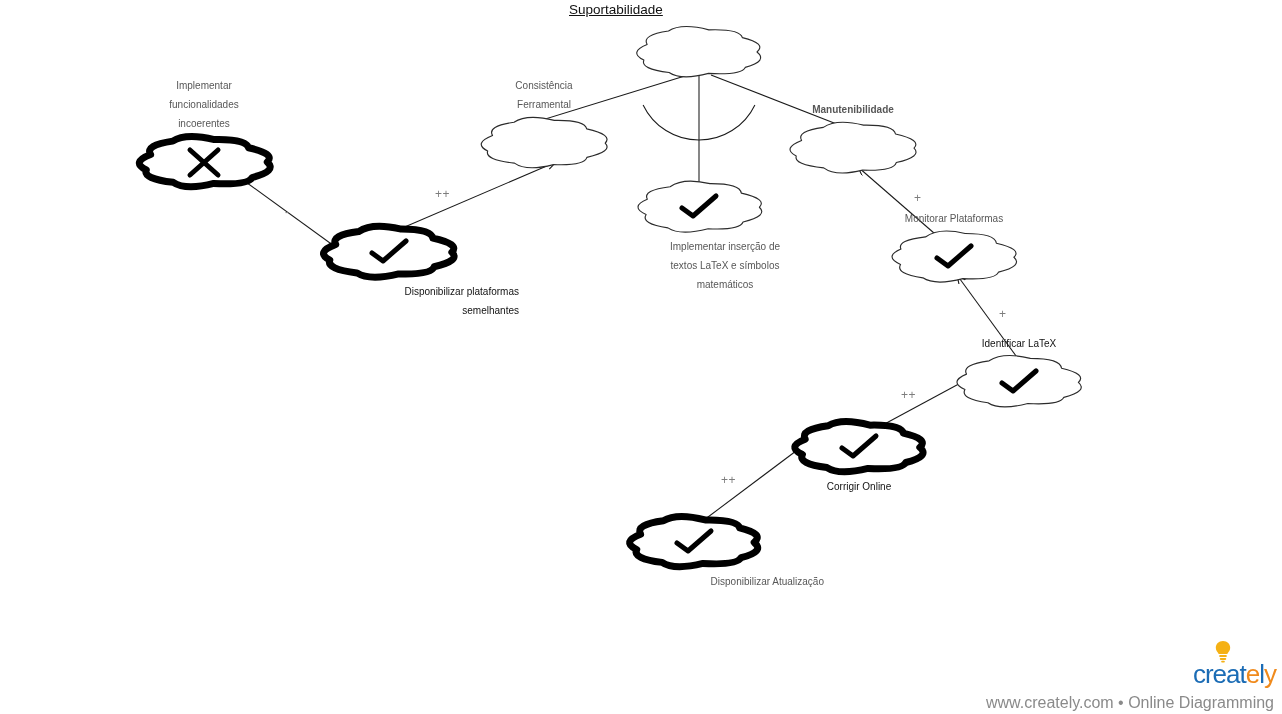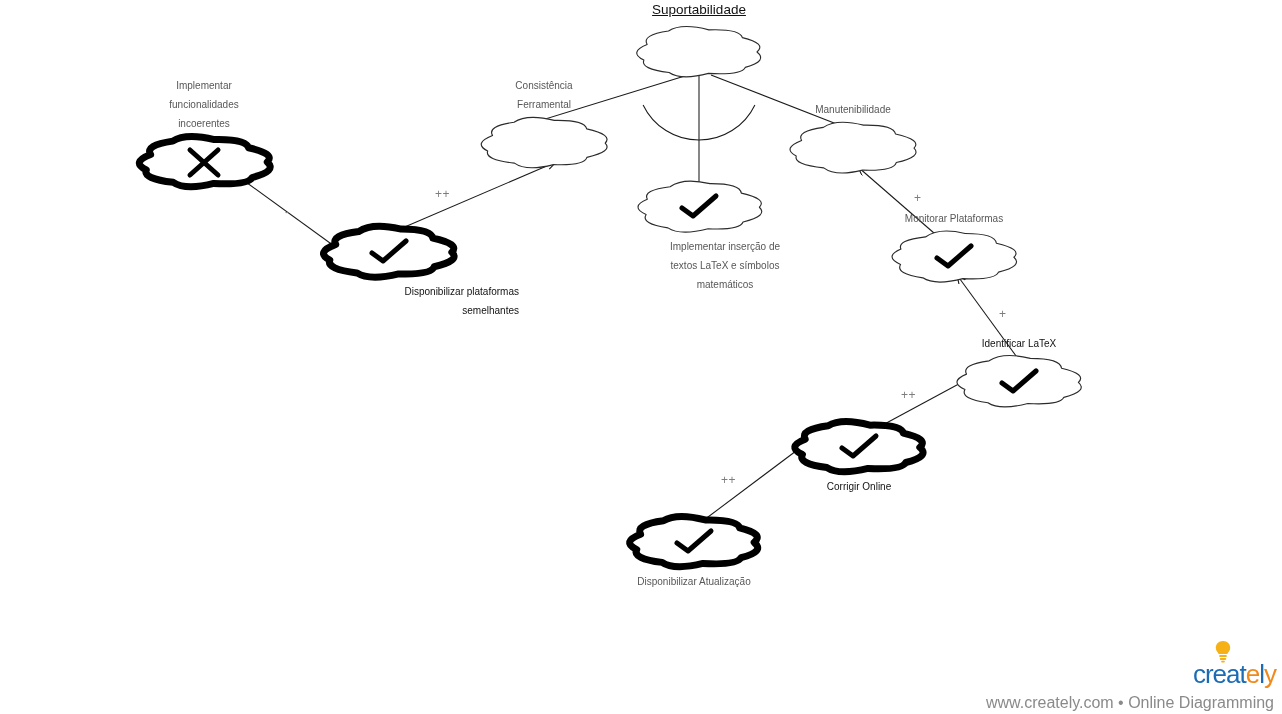--- a/index.html
+++ b/index.html
@@ -31,21 +31,21 @@
     pointer-events: none;
   }
   .nodelabel.dark { color: #111111; }
   .nodelabel.gray { color: #575757; }
   .root-title {
     position: absolute;
     font-family: "Liberation Sans", sans-serif;
     font-size: 13.5px;
     color: #111111;
     text-decoration: underline;
-    text-align: center;
+    text-align: left;
   }
   .edgelabel {
     position: absolute;
     font-family: "Liberation Sans", sans-serif;
     font-size: 12px;
     color: #7d7d7d;
     letter-spacing: 0.5px;
   }
   #watermark {
     position: absolute;
@@ -145,30 +145,30 @@
     </g>
 </svg>
 
 <div id="labels-layer">
     <div class="root-title" style="width: 260px; left: 569px; top: 2px;">Suportabilidade</div>
     <div class="nodelabel gray" style="width: 260px; left: 74px; top: 76px;">Implementar
 funcionalidades
 incoerentes</div>
     <div class="nodelabel gray" style="width: 260px; left: 414px; top: 76px;">Consistência
 Ferramental</div>
-    <div class="nodelabel gray" style="width: 260px; left: 723px; top: 100px;">Manutenibilidade</div>
+    <div class="nodelabel gray" style="width: 260px; left: 723px; top: 100px; font-weight: bold;">Manutenibilidade</div>
     <div class="nodelabel dark" style="width: 260px; left: 259px; top: 282px; text-align: right;">Disponibilizar plataformas
 semelhantes</div>
     <div class="nodelabel gray" style="width: 260px; left: 595px; top: 237px;">Implementar inserção de
 textos LaTeX e símbolos
 matemáticos</div>
     <div class="nodelabel gray" style="width: 260px; left: 824px; top: 209px;">Monitorar Plataformas</div>
     <div class="nodelabel dark" style="width: 260px; left: 889px; top: 334px;">Identificar LaTeX</div>
     <div class="nodelabel dark" style="width: 260px; left: 729px; top: 477px;">Corrigir Online</div>
-    <div class="nodelabel gray" style="width: 260px; left: 564px; top: 572px;">Disponibilizar Atualização</div>
+    <div class="nodelabel gray" style="width: 260px; left: 564px; top: 572px; text-align: right;">Disponibilizar Atualização</div>
   </div>
 <div id="edgelabels-layer">
     <div class="edgelabel" style="left: 285px; top: 205px;">-</div>
     <div class="edgelabel" style="left: 435px; top: 187px;">++</div>
     <div class="edgelabel" style="left: 914px; top: 191px;">+</div>
     <div class="edgelabel" style="left: 999px; top: 307px;">+</div>
     <div class="edgelabel" style="left: 901px; top: 388px;">++</div>
     <div class="edgelabel" style="left: 721px; top: 473px;">++</div>
   </div>
 

